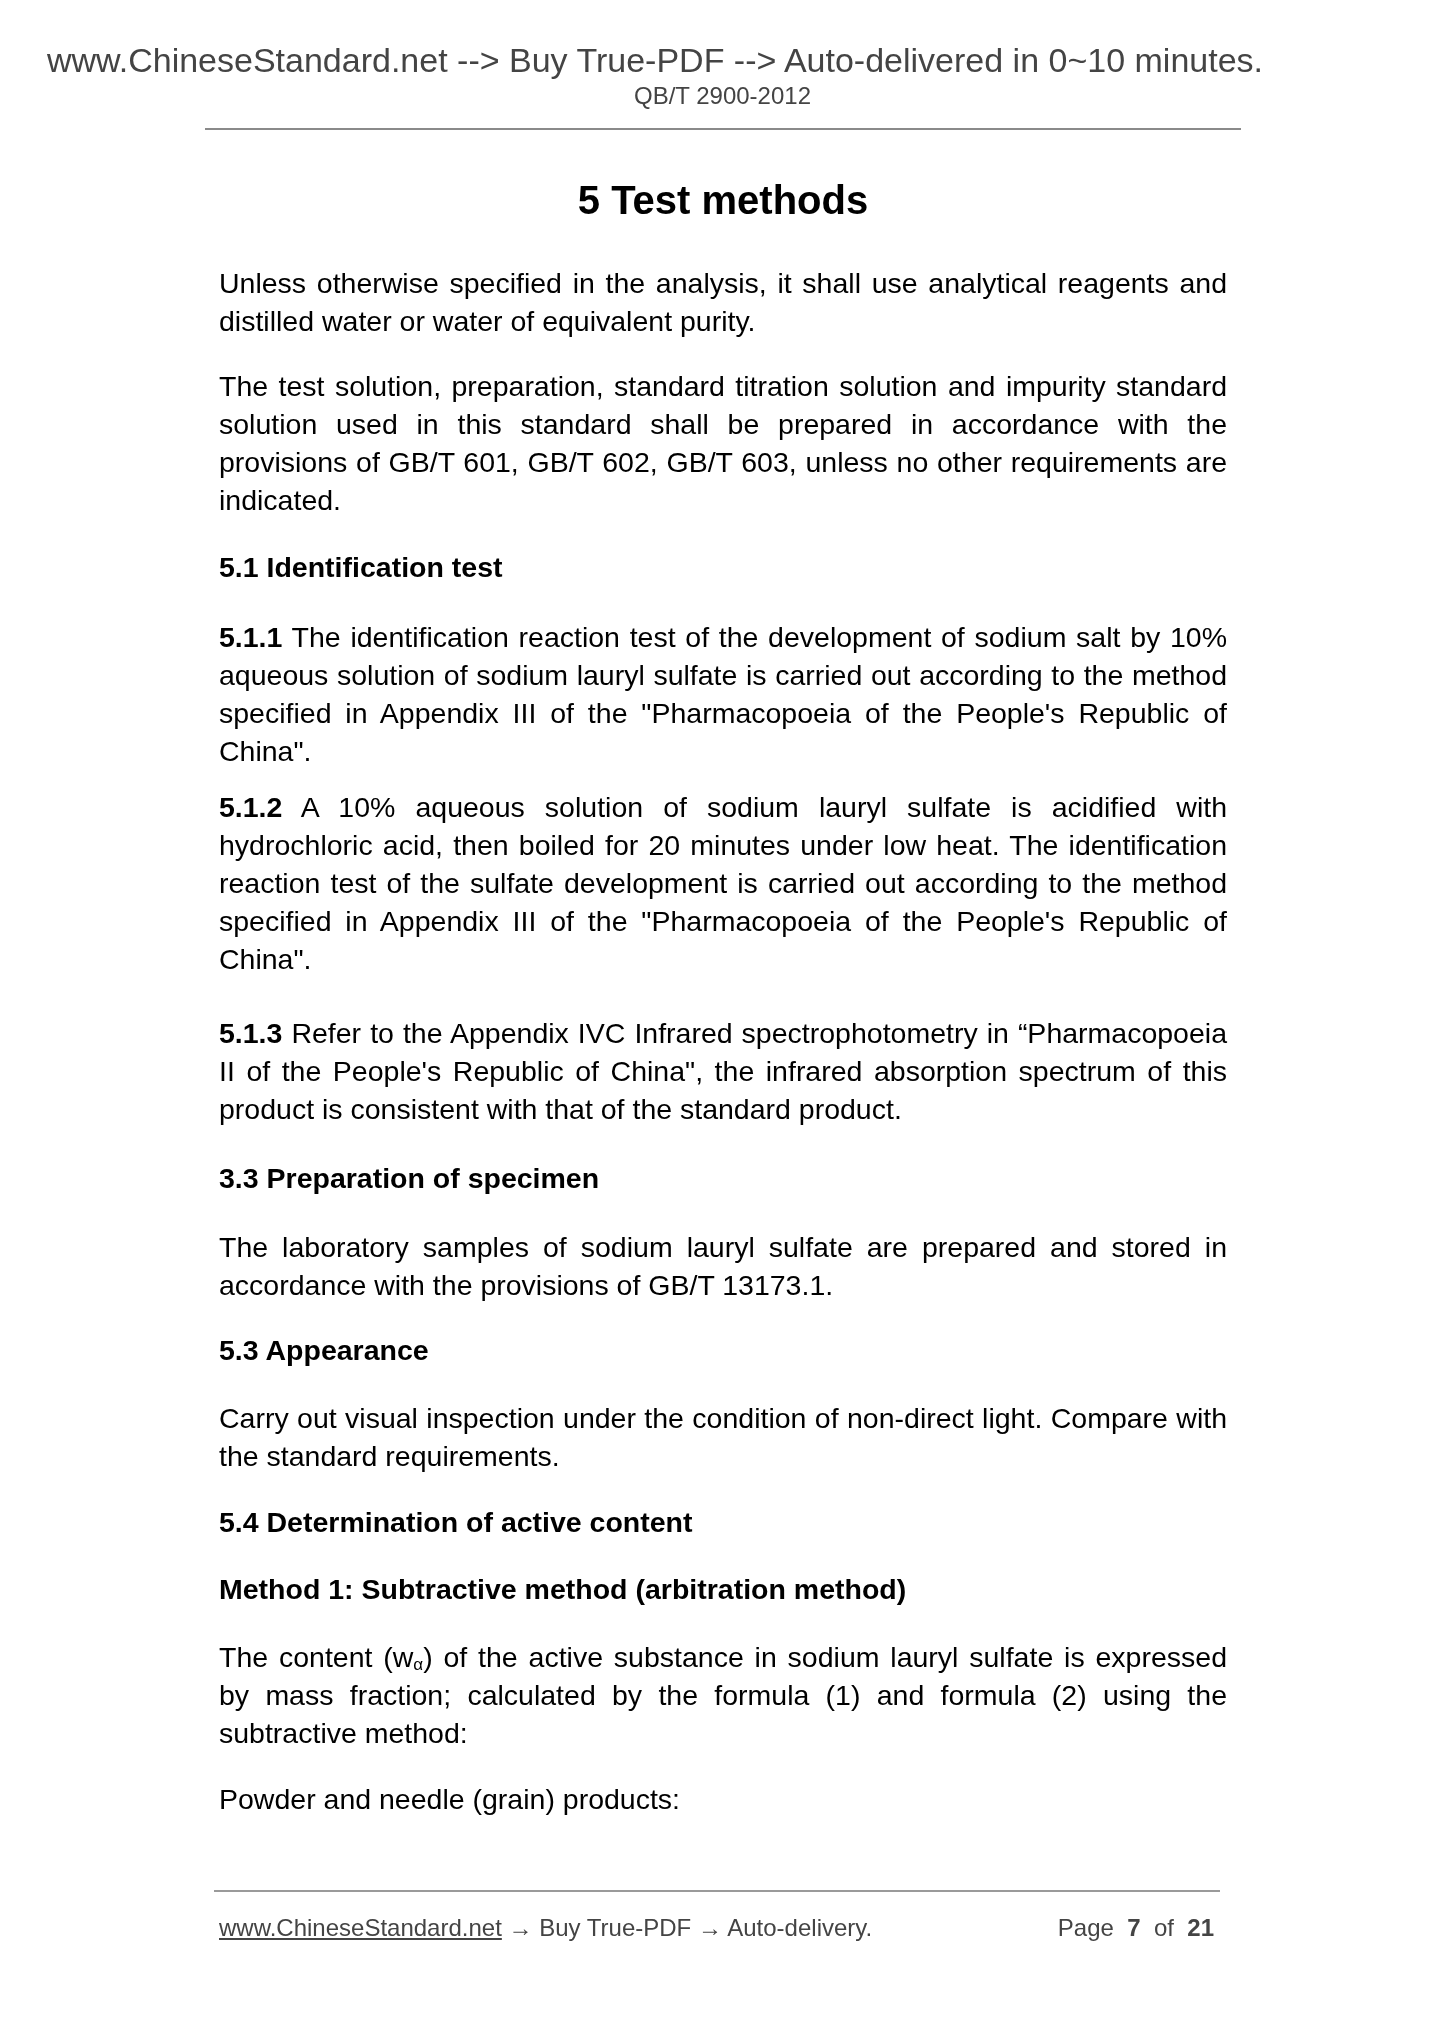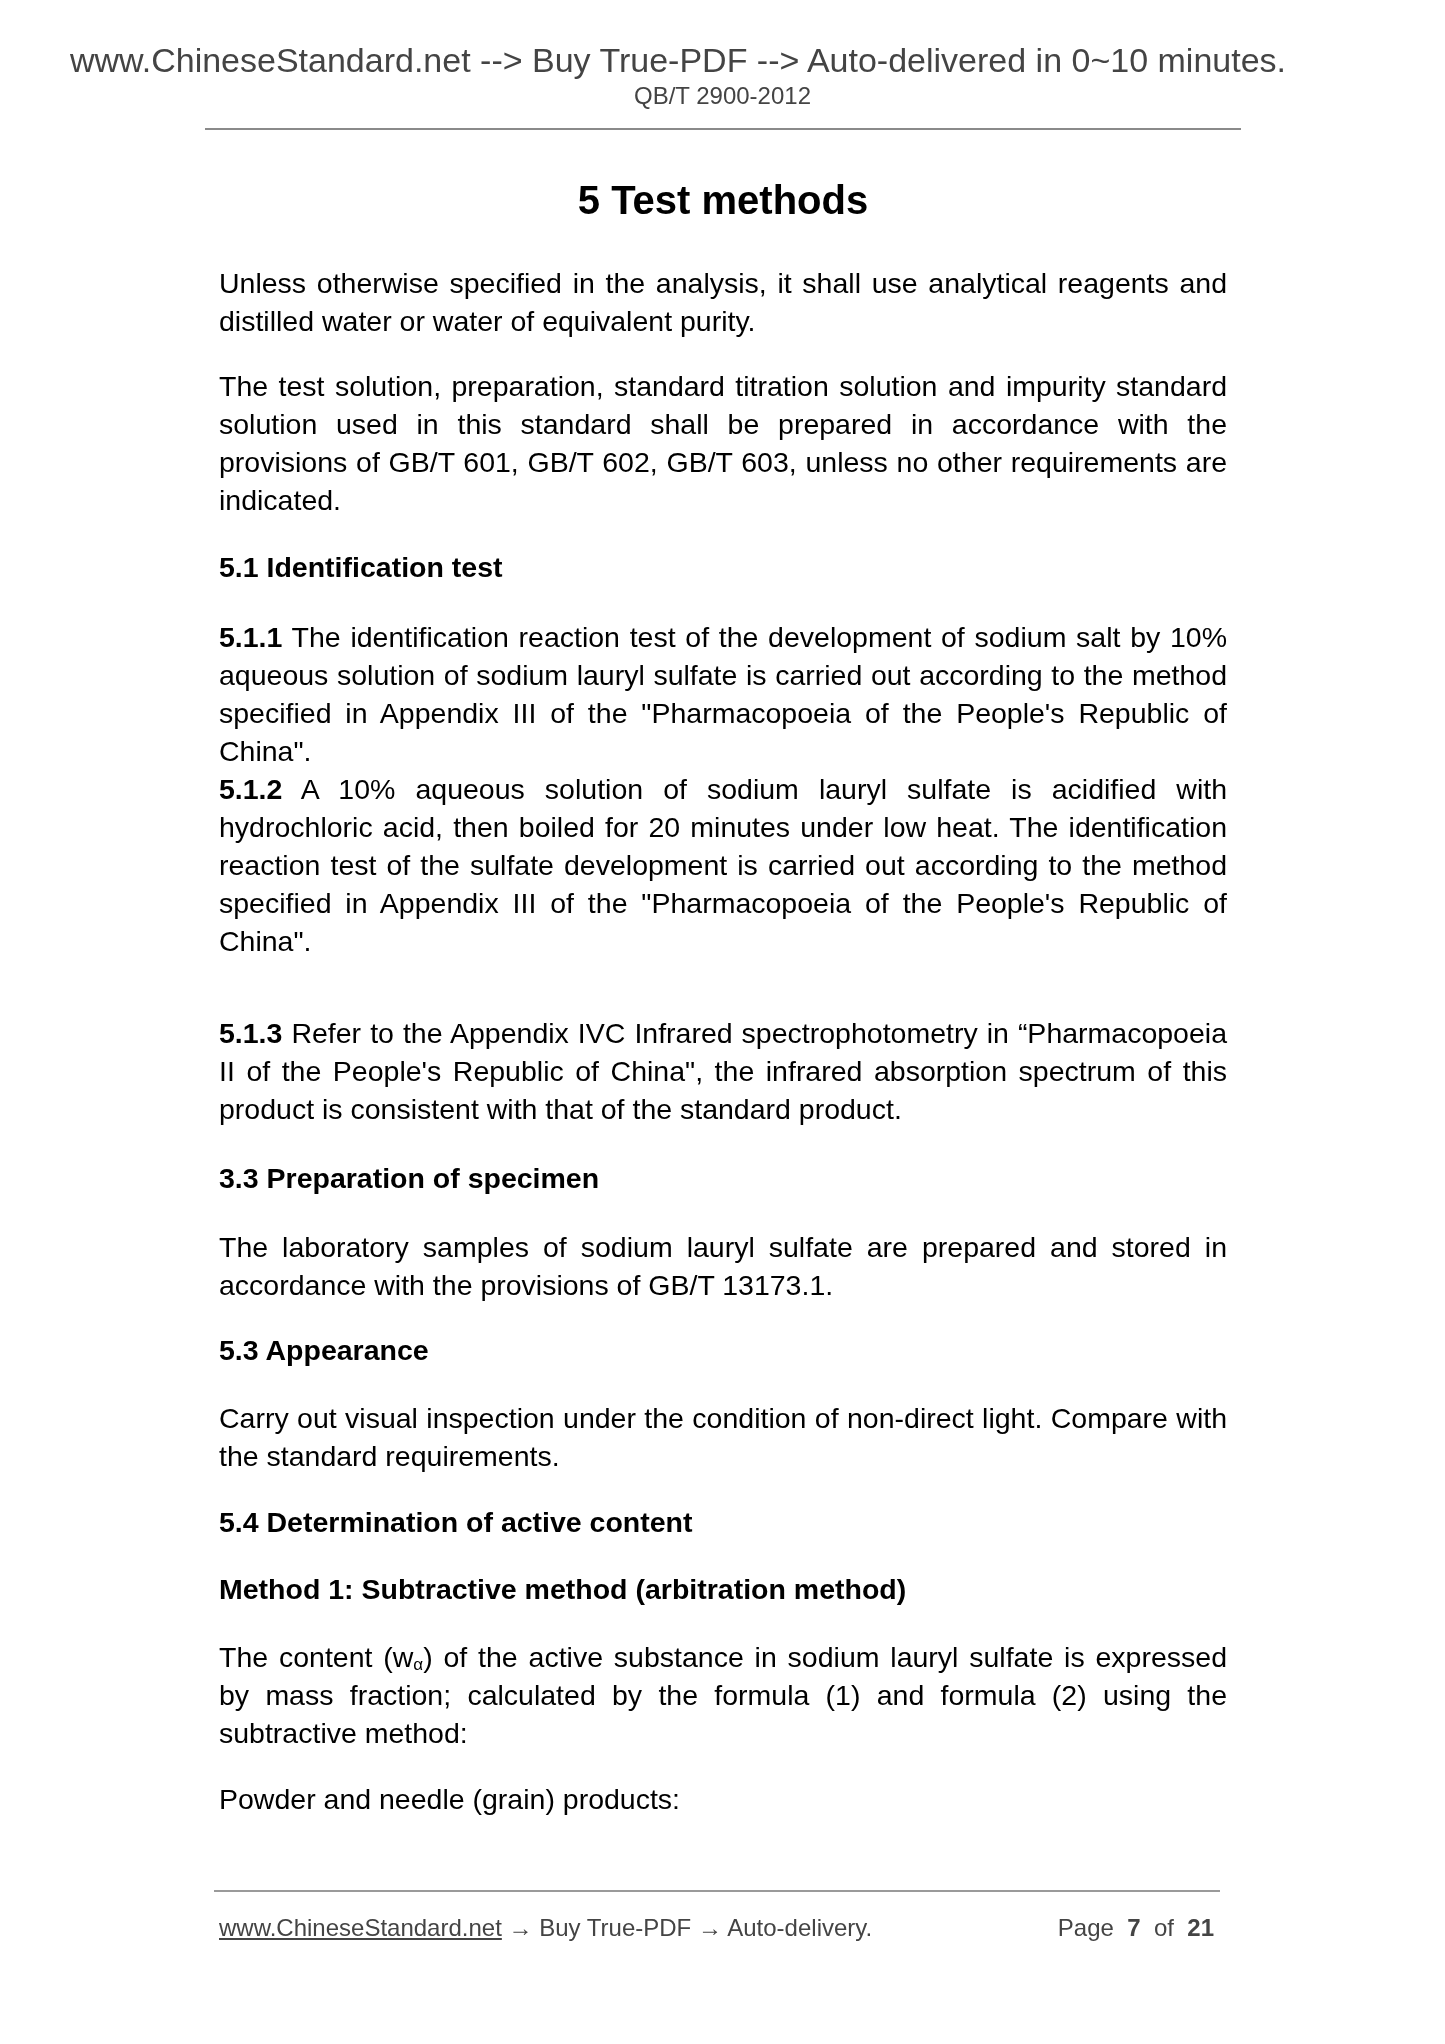--- a/index.html
+++ b/index.html
@@ -1,19 +1,19 @@
 <!DOCTYPE html>
 <html><head>
 <meta charset="utf-8">
 <style>
   html, body { margin: 0; padding: 0; background: #ffffff; }
   body { width: 1445px; height: 2044px; position: relative; overflow: hidden;
          font-family: "Liberation Sans", "DejaVu Sans", sans-serif; color: #000; }
   .hdr-title { position: absolute; left: 0; width: 1310px; top: 40px; text-align: center;
-               font-size: 34px; line-height: 40px; color: #444444; white-space: nowrap; padding-left: 23px; }
+               font-size: 34px; line-height: 40px; color: #444444; white-space: nowrap; }
   .hdr-sub { position: absolute; left: 0; width: 1445px; top: 82px; text-align: center;
              font-size: 24px; line-height: 28px; color: #444444; }
   .hdr-rule { position: absolute; left: 205px; top: 128px; width: 1036px; height: 0;
               border-top: 2px solid #8a8a8a; }
   .content { position: absolute; left: 219px; width: 1008px; top: 0; }
   .blk { position: absolute; left: 0; width: 1008px; }
   .h1 { font-size: 40px; font-weight: bold; line-height: 48px; white-space: nowrap; }
   .p { font-size: 28.5px; line-height: 38px; text-align: justify; text-align-last: left; }
   .h2 { font-size: 28.5px; font-weight: bold; line-height: 38px; white-space: nowrap; }
   .b { font-weight: bold; }
@@ -39,21 +39,21 @@
   <div class="blk h1" style="top:176px;text-align:center;">5 Test methods</div>
 
   <div class="blk p" style="top:264px;">Unless otherwise specified in the analysis, it shall use analytical reagents and distilled water or water of equivalent purity.</div>
   <div class="blk p" style="top:367px;">The test solution, preparation, standard titration solution and impurity standard solution used in this standard shall be prepared in accordance with the provisions of GB/T 601, GB/T 602, GB/T 603, unless no other requirements are indicated.</div>
 
   <div class="blk h2" style="top:548px;">5.1 Identification test</div>
 
   <div class="blk p" style="top:618px;">
     <span class="b">5.1.1</span><span> The identification reaction test of the development of sodium salt by 10% aqueous solution of sodium lauryl sulfate is carried out according to the method specified in Appendix III of the "Pharmacopoeia of the People's Republic of China".</span>
   </div>
-  <div class="blk p" style="top:770px;">
+  <div class="blk p" style="top:788px;">
     <span class="b">5.1.2</span><span> A 10% aqueous solution of sodium lauryl sulfate is acidified with hydrochloric acid, then boiled for 20 minutes under low heat. The identification reaction test of the sulfate development is carried out according to the method specified in Appendix III of the "Pharmacopoeia of the People's Republic of China".</span>
   </div>
   <div class="blk p" style="top:1014px;">
     <span class="b">5.1.3</span><span> Refer to the Appendix IVC Infrared spectrophotometry in “Pharmacopoeia II of the People's Republic of China", the infrared absorption spectrum of this product is consistent with that of the standard product.</span>
   </div>
 
   <div class="blk h2" style="top:1159px;">3.3 Preparation of specimen</div>
   <div class="blk p" style="top:1228px;">The laboratory samples of sodium lauryl sulfate are prepared and stored in accordance with the provisions of GB/T 13173.1.</div>
 
   <div class="blk h2" style="top:1331px;">5.3 Appearance</div>

